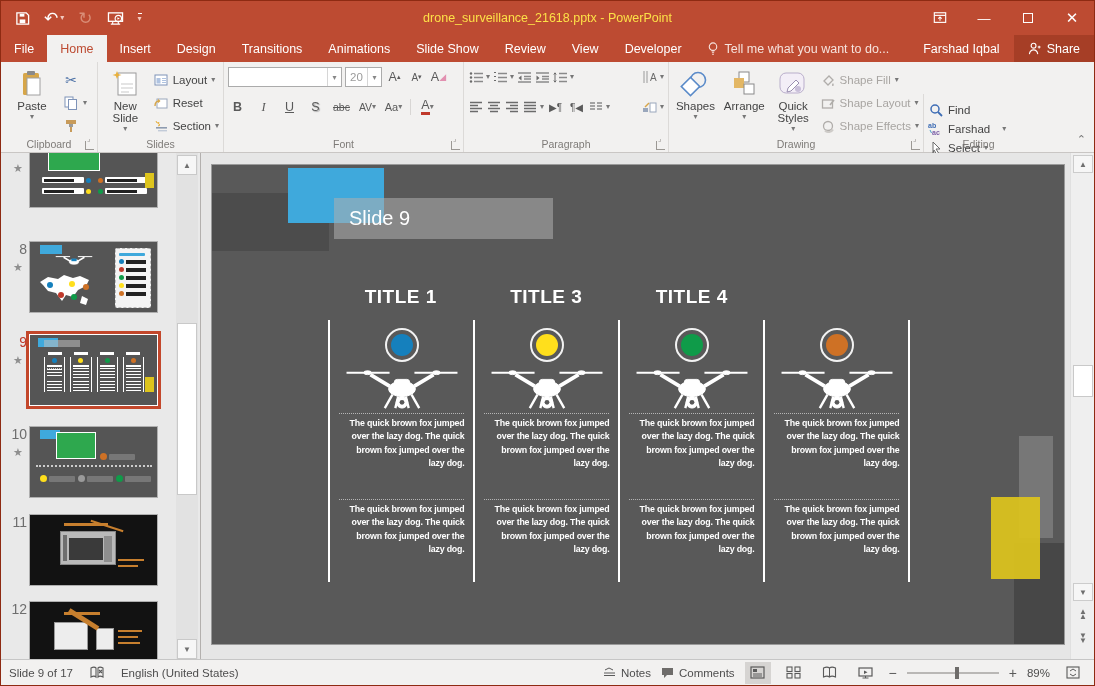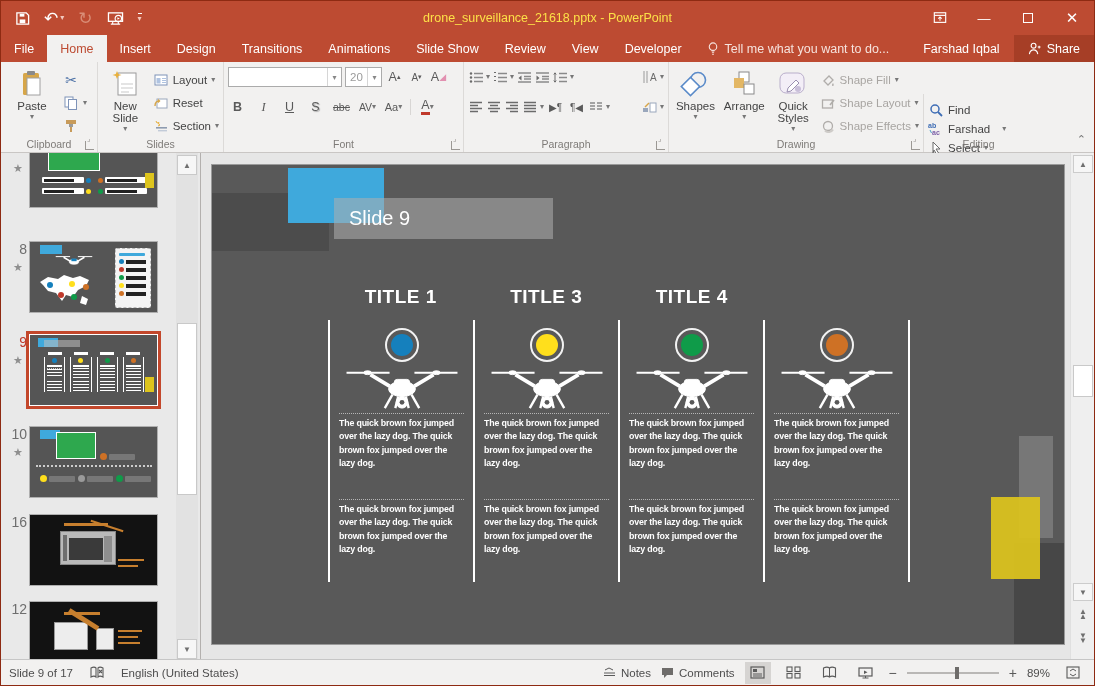--- a/index.html
+++ b/index.html
@@ -78,21 +78,21 @@
   .escroll { position:absolute; right:0; top:0; bottom:0; width:24px; background:#EFEFEF; border-left:1px solid #E0E0E0; }
   .ebtn { position:absolute; left:2px; width:20px; height:18px; background:#F6F6F6; border:1px solid #CCC; color:#6F6F6F; font-size:8px; display:flex; align-items:center; justify-content:center; flex-direction:column; line-height:5px; }
   .ebtn.noborder { background:transparent; border:none; }
 
   
   .deco-rect { position:absolute; }
   .slidetag { position:absolute; left:122px; top:33px; width:219px; height:41px; background:rgba(175,175,175,.55); color:#fff; font-size:20px; display:flex; align-items:center; padding-left:15px; }
   .titles-row { position:absolute; left:116px; top:121px; width:582px; display:flex; }
   .titles-row .ttl { width:145.5px; text-align:center; color:#fff; font-size:19px; font-weight:bold; letter-spacing:.5px; }
   .cols { position:absolute; left:116px; top:155px; width:582px; height:262px; display:flex; border-right:2px solid #fff; }
-  .col { width:149px; border-left:2px solid #fff; padding:6px 9px 0 9px; }
+  .col { width:149px; border-left:2px solid #fff; padding:6px 9px 0 9px;text-align:right; }
   .ring { width:34px; height:34px; border:2px solid #F2F2F2; border-radius:50%; margin:2px auto 4px auto; display:flex; align-items:center; justify-content:center; }
   .ring .fill { width:22px; height:22px; border-radius:50%; }
   .dronewrap { height:44px; display:flex; justify-content:center; }
   .dotline { border-top:1.5px dotted #B5B5B5; margin-top:3px; }
   .ptext { color:#fff; font-weight:bold; font-size:9.5px; line-height:1.42; letter-spacing:-.2px; transform:scaleX(.93); transform-origin:0 0; width:108%; margin-top:2px; }
   .p2gap { height:26px; }
 
   
   .statusbar { height:26px; background:#F2F1F0; border-top:1px solid #C6C6C6; display:flex; align-items:center; font-size:11.5px; color:#4E4E4E; padding:0 8px; position:absolute; left:0; right:0; bottom:0; }
   .sb-left { display:flex; align-items:center; gap:16px; }
@@ -696,21 +696,21 @@
         <div class="mini" style="left:86px;top:48px;">
             <div class="mrow">
               <span class="mdot" style="background:#0F9B49;width:7px;height:7px;"></span>
               <span style="width:26px;height:6px;background:#777;border-radius:1px;"></span>
             </div>
           </div>
       </div>
     </div>
 
     <div class="thumb-item" style="top:361px;">
-      <span class="tnum">16</span>
+      <span class="tnum">11</span>
       <div class="tbox blackbg">
         <div class="mini" style="left:34px;top:8px;width:44px;height:3px;background:#C77F2E;"></div>
         <div class="mini" style="left:30px;top:16px;width:56px;height:34px;background:#B9B9B9;border:1px solid #888;">
           <div style="position:absolute;left:8px;top:6px;width:34px;height:22px;background:#3A3A3A;"></div>
           <div style="position:absolute;left:2px;top:3px;width:4px;height:26px;background:#6E6E6E;"></div>
           <div style="position:absolute;right:3px;top:4px;width:8px;height:26px;background:#8E8E8E;"></div>
         </div>
         <div class="mini" style="left:60px;top:10px;width:34px;height:2px;background:#C77F2E;transform:rotate(18deg);"></div>
         <div class="mini" style="left:88px;top:44px;width:26px;height:2px;background:#C77F2E;"></div>
         <div class="mini" style="left:88px;top:50px;width:20px;height:2px;background:#C77F2E;"></div>

